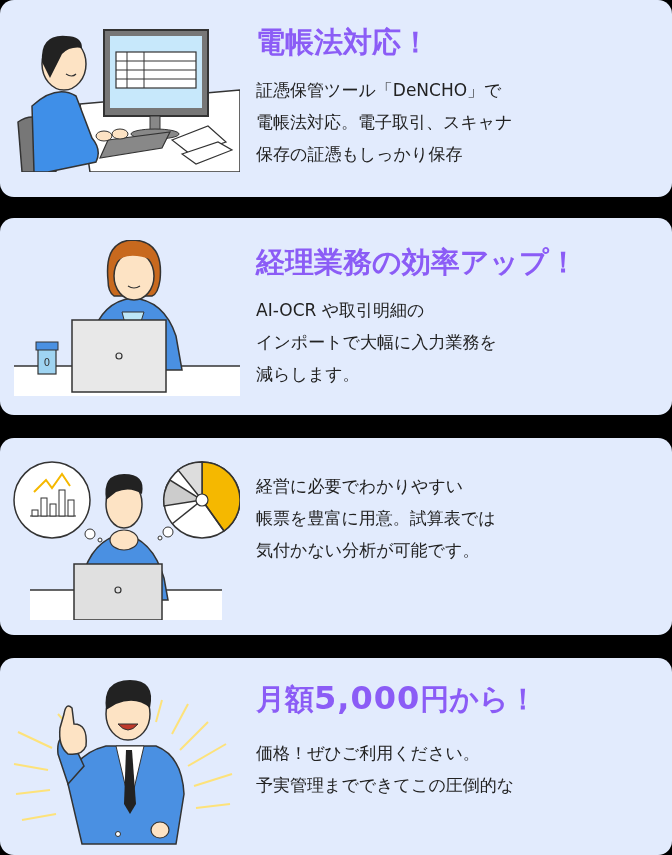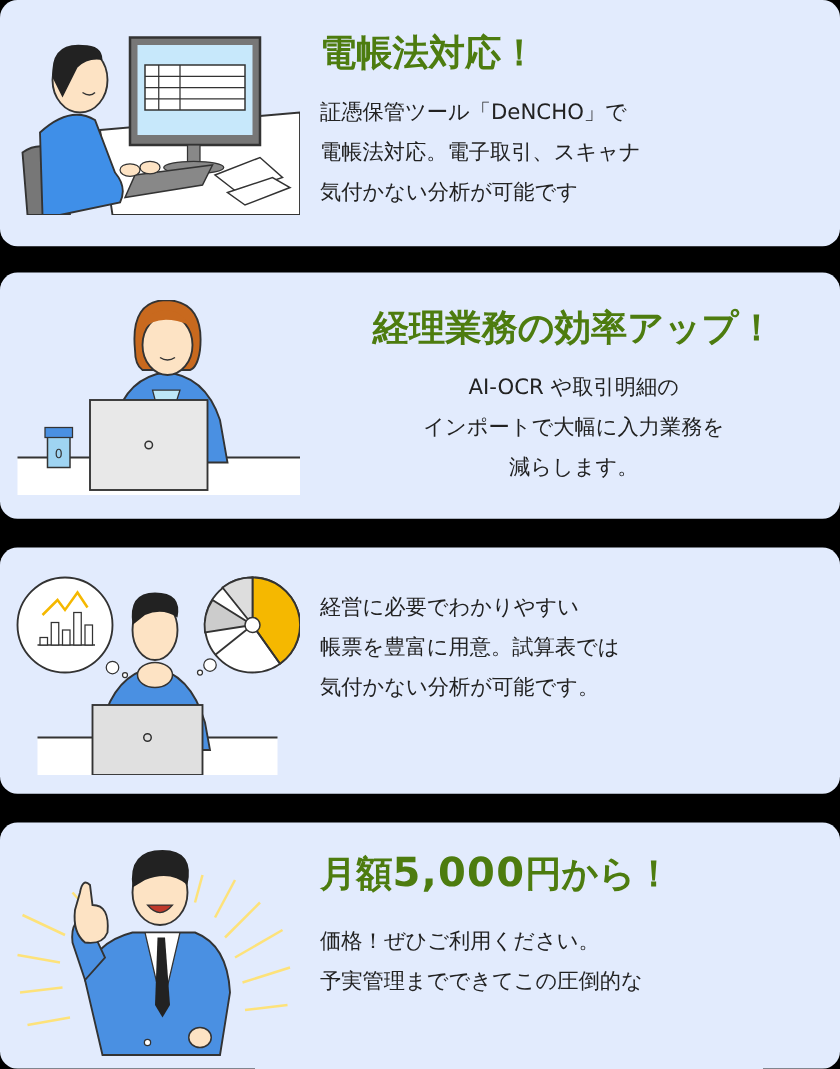--- a/index.html
+++ b/index.html
@@ -8,21 +8,21 @@
     font-family: "DejaVu Sans", "Liberation Sans", sans-serif;
     position: relative; overflow: hidden;
   }
   .card {
     position: absolute; left: 0; width: 672px; height: 197px;
     background: #e2ebfd; border-radius: 14px; overflow: hidden;
   }
   .card .illus { position: absolute; left: 12px; width: 228px; }
   .card .text { position: absolute; left: 256px; right: 10px; }
   .title {
-    font-weight: bold; font-size: 29px; color: #4d7c0f; letter-spacing: 0px;
+    font-weight: bold; font-size: 29px; color: #8b5cf6; letter-spacing: 0px;
     white-space: nowrap; line-height: 36px;
   }
   .body-line {
     font-size: 17px; color: #222; line-height: 32px; white-space: nowrap;
   }
   .big-num { font-size: 32px; font-weight: bold; letter-spacing: 1px; }
   svg { display: block; }
 </style>
 </head>
 <body>
@@ -59,21 +59,21 @@
 
       <ellipse cx="92" cy="110" rx="8" ry="5" fill="#fde3c4" stroke="#333"></ellipse>
       <ellipse cx="108" cy="108" rx="8" ry="5" fill="#fde3c4" stroke="#333"></ellipse>
     </svg>
   </div>
   <div class="text" style="top:24px;">
     <div class="title">電帳法対応！</div>
     <div style="height:14px;"></div>
     <div class="body-line">証憑保管ツール「DeNCHO」で</div>
     <div class="body-line">電帳法対応。電子取引、スキャナ</div>
-    <div class="body-line">気付かない分析が可能です</div>
+    <div class="body-line">保存の証憑もしっかり保存</div>
   </div>
 </div>
 
 <div class="card" style="top:218px;">
   <div class="illus" style="top:22px; height:156px;">
     <svg width="228" height="156" viewBox="0 0 228 156">
 
       <rect x="2" y="126" width="226" height="30" fill="#fff"></rect>
       <line x1="2" y1="126" x2="228" y2="126" stroke="#333" stroke-width="1.5"></line>
 
@@ -86,21 +86,21 @@
       <path d="M116,46 Q122,50 128,46" fill="none" stroke="#333" stroke-width="1.2"></path>
 
       <rect x="60" y="80" width="94" height="72" fill="#e8e8e8" stroke="#333" stroke-width="1.5"></rect>
       <circle cx="107" cy="116" r="3" fill="none" stroke="#333" stroke-width="1.2"></circle>
 
       <rect x="26" y="108" width="18" height="26" fill="#9fd4f2" stroke="#333" stroke-width="1.2"></rect>
       <rect x="24" y="102" width="22" height="8" fill="#4a90e2" stroke="#333" stroke-width="1"></rect>
       <text x="35" y="126" font-size="10" text-anchor="middle" fill="#333">0</text>
     </svg>
   </div>
-  <div class="text" style="top:26px;text-align:center;">
+  <div class="text" style="top:26px;">
     <div class="title">経理業務の効率アップ！</div>
     <div style="height:14px;"></div>
     <div class="body-line">AI-OCR や取引明細の</div>
     <div class="body-line">インポートで大幅に入力業務を</div>
     <div class="body-line">減らします。</div>
   </div>
 </div>
 
 <div class="card" style="top:438px;">
   <div class="illus" style="top:22px; height:160px;">

